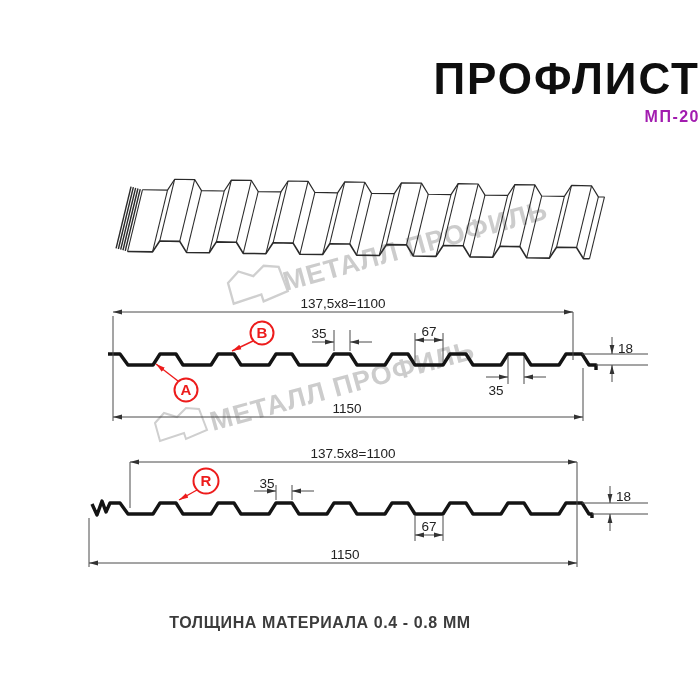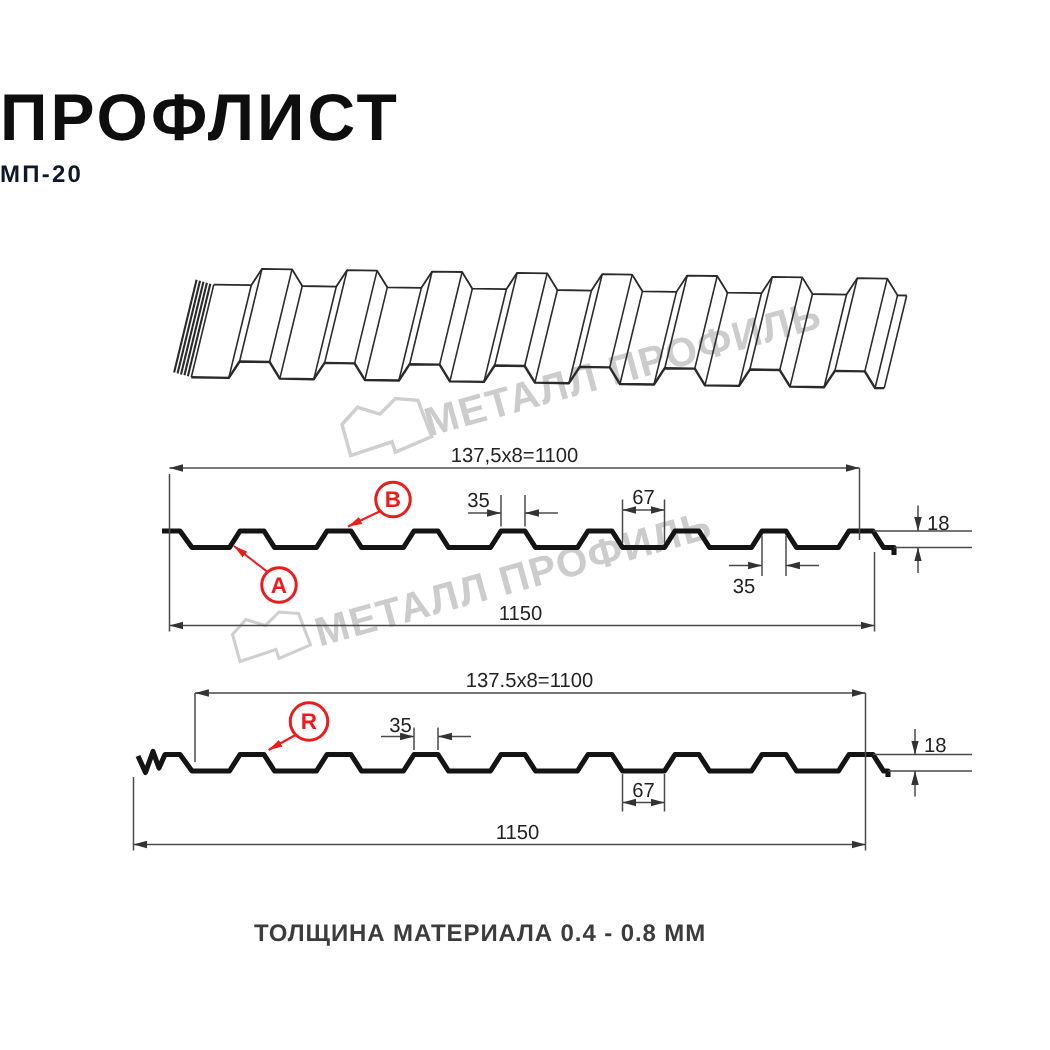--- a/index.html
+++ b/index.html
@@ -1,20 +1,20 @@
 <!DOCTYPE html>
 <html><head>
 <meta charset="utf-8">
 <style>
   html,body{margin:0;padding:0;background:#ffffff;}
   #stage{position:relative;width:700px;height:700px;background:#fff;overflow:hidden;
          font-family:"Liberation Sans",sans-serif;}
-  .hdr{position:absolute;top:56px;left:0;width:700px;text-align:left;}
+  .hdr{position:absolute;top:56px;left:0;width:700px;text-align:right;}
   .title{font-size:44px;font-weight:bold;letter-spacing:2px;color:#0e0e0e;line-height:1.05;}
-  .subtitle{margin-top:6px;font-size:16px;font-weight:600;letter-spacing:1.5px;color:#0f172a;}
+  .subtitle{margin-top:6px;font-size:16px;font-weight:600;letter-spacing:1.5px;color:#a21caf;}
   .ftr{position:absolute;top:614px;left:0;width:640px;text-align:center;
        font-size:16px;font-weight:600;letter-spacing:.6px;color:#3c3c3c;}
   svg{position:absolute;top:0;left:0;}
   text{font-family:"Liberation Sans",sans-serif;}
   .dim{font-size:13.5px;fill:#222;}
   .red{fill:#ed1c1c;font-weight:bold;font-size:15px;}
   .wmtext{font-size:27px;font-weight:bold;letter-spacing:1px;fill:#cccccc;}
   .thin{stroke:#4a4a4a;stroke-width:1;fill:none;}
   .prof{stroke:#141414;stroke-width:3.4;fill:none;stroke-linejoin:round;}
   .lead{stroke:#ed1c1c;stroke-width:1.4;fill:none;}

